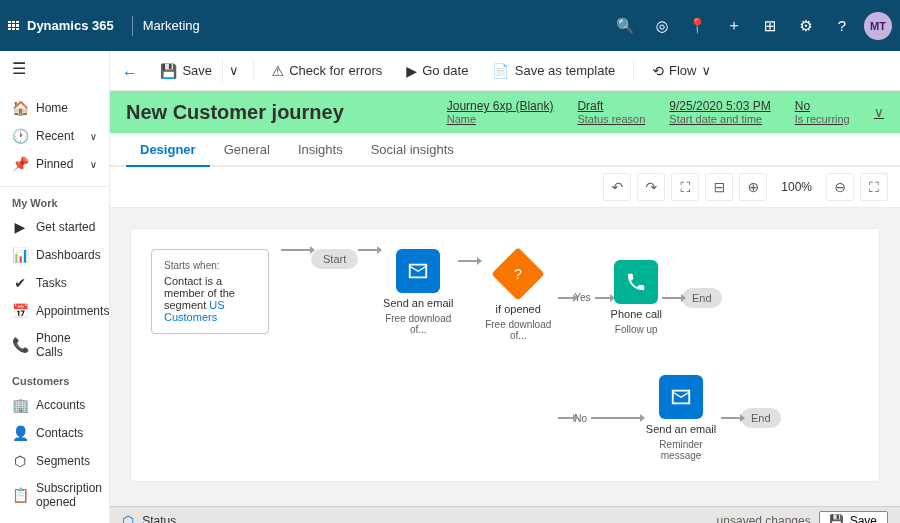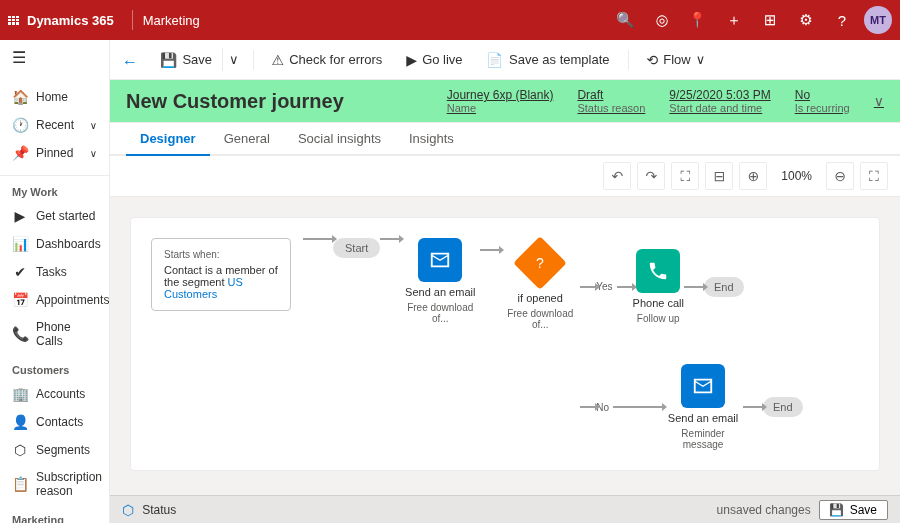--- a/index.html
+++ b/index.html
@@ -1,21 +1,21 @@
 <!DOCTYPE html>
 <html><head>
   <meta charset="utf-8">
   <style>
     * { box-sizing: border-box; margin: 0; padding: 0; }
     body { font-family: 'Segoe UI', sans-serif; font-size: 13px; background: #f3f2f1; color: #323130; overflow: hidden; width: 900px; height: 523px; }
 
     
     .top-nav {
-      height: 40px;
-      background: #b91c1c;
+      height: 51px;
+      background: #0c4a6e;
       display: flex;
       align-items: center;
       padding: 0 8px;
       color: white;
     }
     .top-nav-grid { width: 9px; height: 9px; display: grid; grid-template-columns: 3px 3px 3px; gap: 1px; margin-right: 10px; cursor: pointer; }
     .top-nav-grid span { background: white; display: block; }
     .top-nav-app { font-size: 13px; font-weight: 600; color: white; margin-right: 8px; }
     .top-nav-divider { width: 1px; height: 20px; background: rgba(255,255,255,0.4); margin: 0 10px; }
     .top-nav-module { font-size: 13px; color: white; flex: 1; }
@@ -171,21 +171,21 @@
       gap: 0;
     }
 
     
     .start-condition {
       background: white;
       border: 1px solid #c8c6c4;
       border-radius: 4px;
       padding: 10px 12px;
       font-size: 11px;
-      width: 140px;
+      width: 118px;
       flex-shrink: 0;
       position: relative;
     }
     .start-condition-label { color: #605e5c; font-size: 10px; margin-bottom: 4px; }
     .start-condition-text { font-size: 11px; color: #323130; }
     .start-condition-link { color: #0078d4; cursor: pointer; }
     .arrow-line {
       width: 30px;
       height: 2px;
       background: #a19f9d;
@@ -379,21 +379,21 @@
     <div class="sidebar-item">
       <span class="si-icon">👤</span>
       <span class="si-text">Contacts</span>
     </div>
     <div class="sidebar-item">
       <span class="si-icon">⬡</span>
       <span class="si-text">Segments</span>
     </div>
     <div class="sidebar-item">
       <span class="si-icon">📋</span>
-      <span class="si-text">Subscription reason</span>
+      <span class="si-text">Subscription opened</span>
     </div>
     <div class="sidebar-section-label">Marketing execution</div>
 
   </div>
 
   <div class="main">
 
     <div class="toolbar">
       <span class="back-btn">←</span>
       <div class="toolbar-save-group">
@@ -403,21 +403,21 @@
         </button>
         <span class="save-dropdown">∨</span>
       </div>
       <div class="toolbar-divider"></div>
       <button class="toolbar-btn">
         <span class="tb-icon">⚠</span>
         <span>Check for errors</span>
       </button>
       <button class="toolbar-btn">
         <span class="tb-icon">▶</span>
-        <span>Go live</span>
+        <span>Go date</span>
       </button>
       <button class="toolbar-btn">
         <span class="tb-icon">📄</span>
         <span>Save as template</span>
       </button>
       <div class="toolbar-divider"></div>
       <button class="toolbar-btn">
         <span class="tb-icon">⟲</span>
         <span>Flow</span>
         <span> ∨</span>
@@ -443,22 +443,22 @@
           <span class="meta-value">No</span>
           <span class="meta-label">Is recurring</span>
         </div>
         <span class="meta-chevron">∨</span>
       </div>
     </div>
 
     <div class="tabs">
       <div class="tab active">Designer</div>
       <div class="tab">General</div>
+      <div class="tab">Insights</div>
       <div class="tab">Social insights</div>
-      <div class="tab">Insights</div>
     </div>
 
     <div class="canvas-area">
 
       <div class="canvas-toolbar">
         <div class="canvas-tool-btn" title="Undo">↶</div>
         <div class="canvas-tool-btn" title="Redo">↷</div>
         <div class="canvas-tool-btn" title="Fit">⛶</div>
         <div class="canvas-tool-btn" title="Split view">⊟</div>
         <div class="canvas-tool-btn" title="Zoom in">⊕</div>

